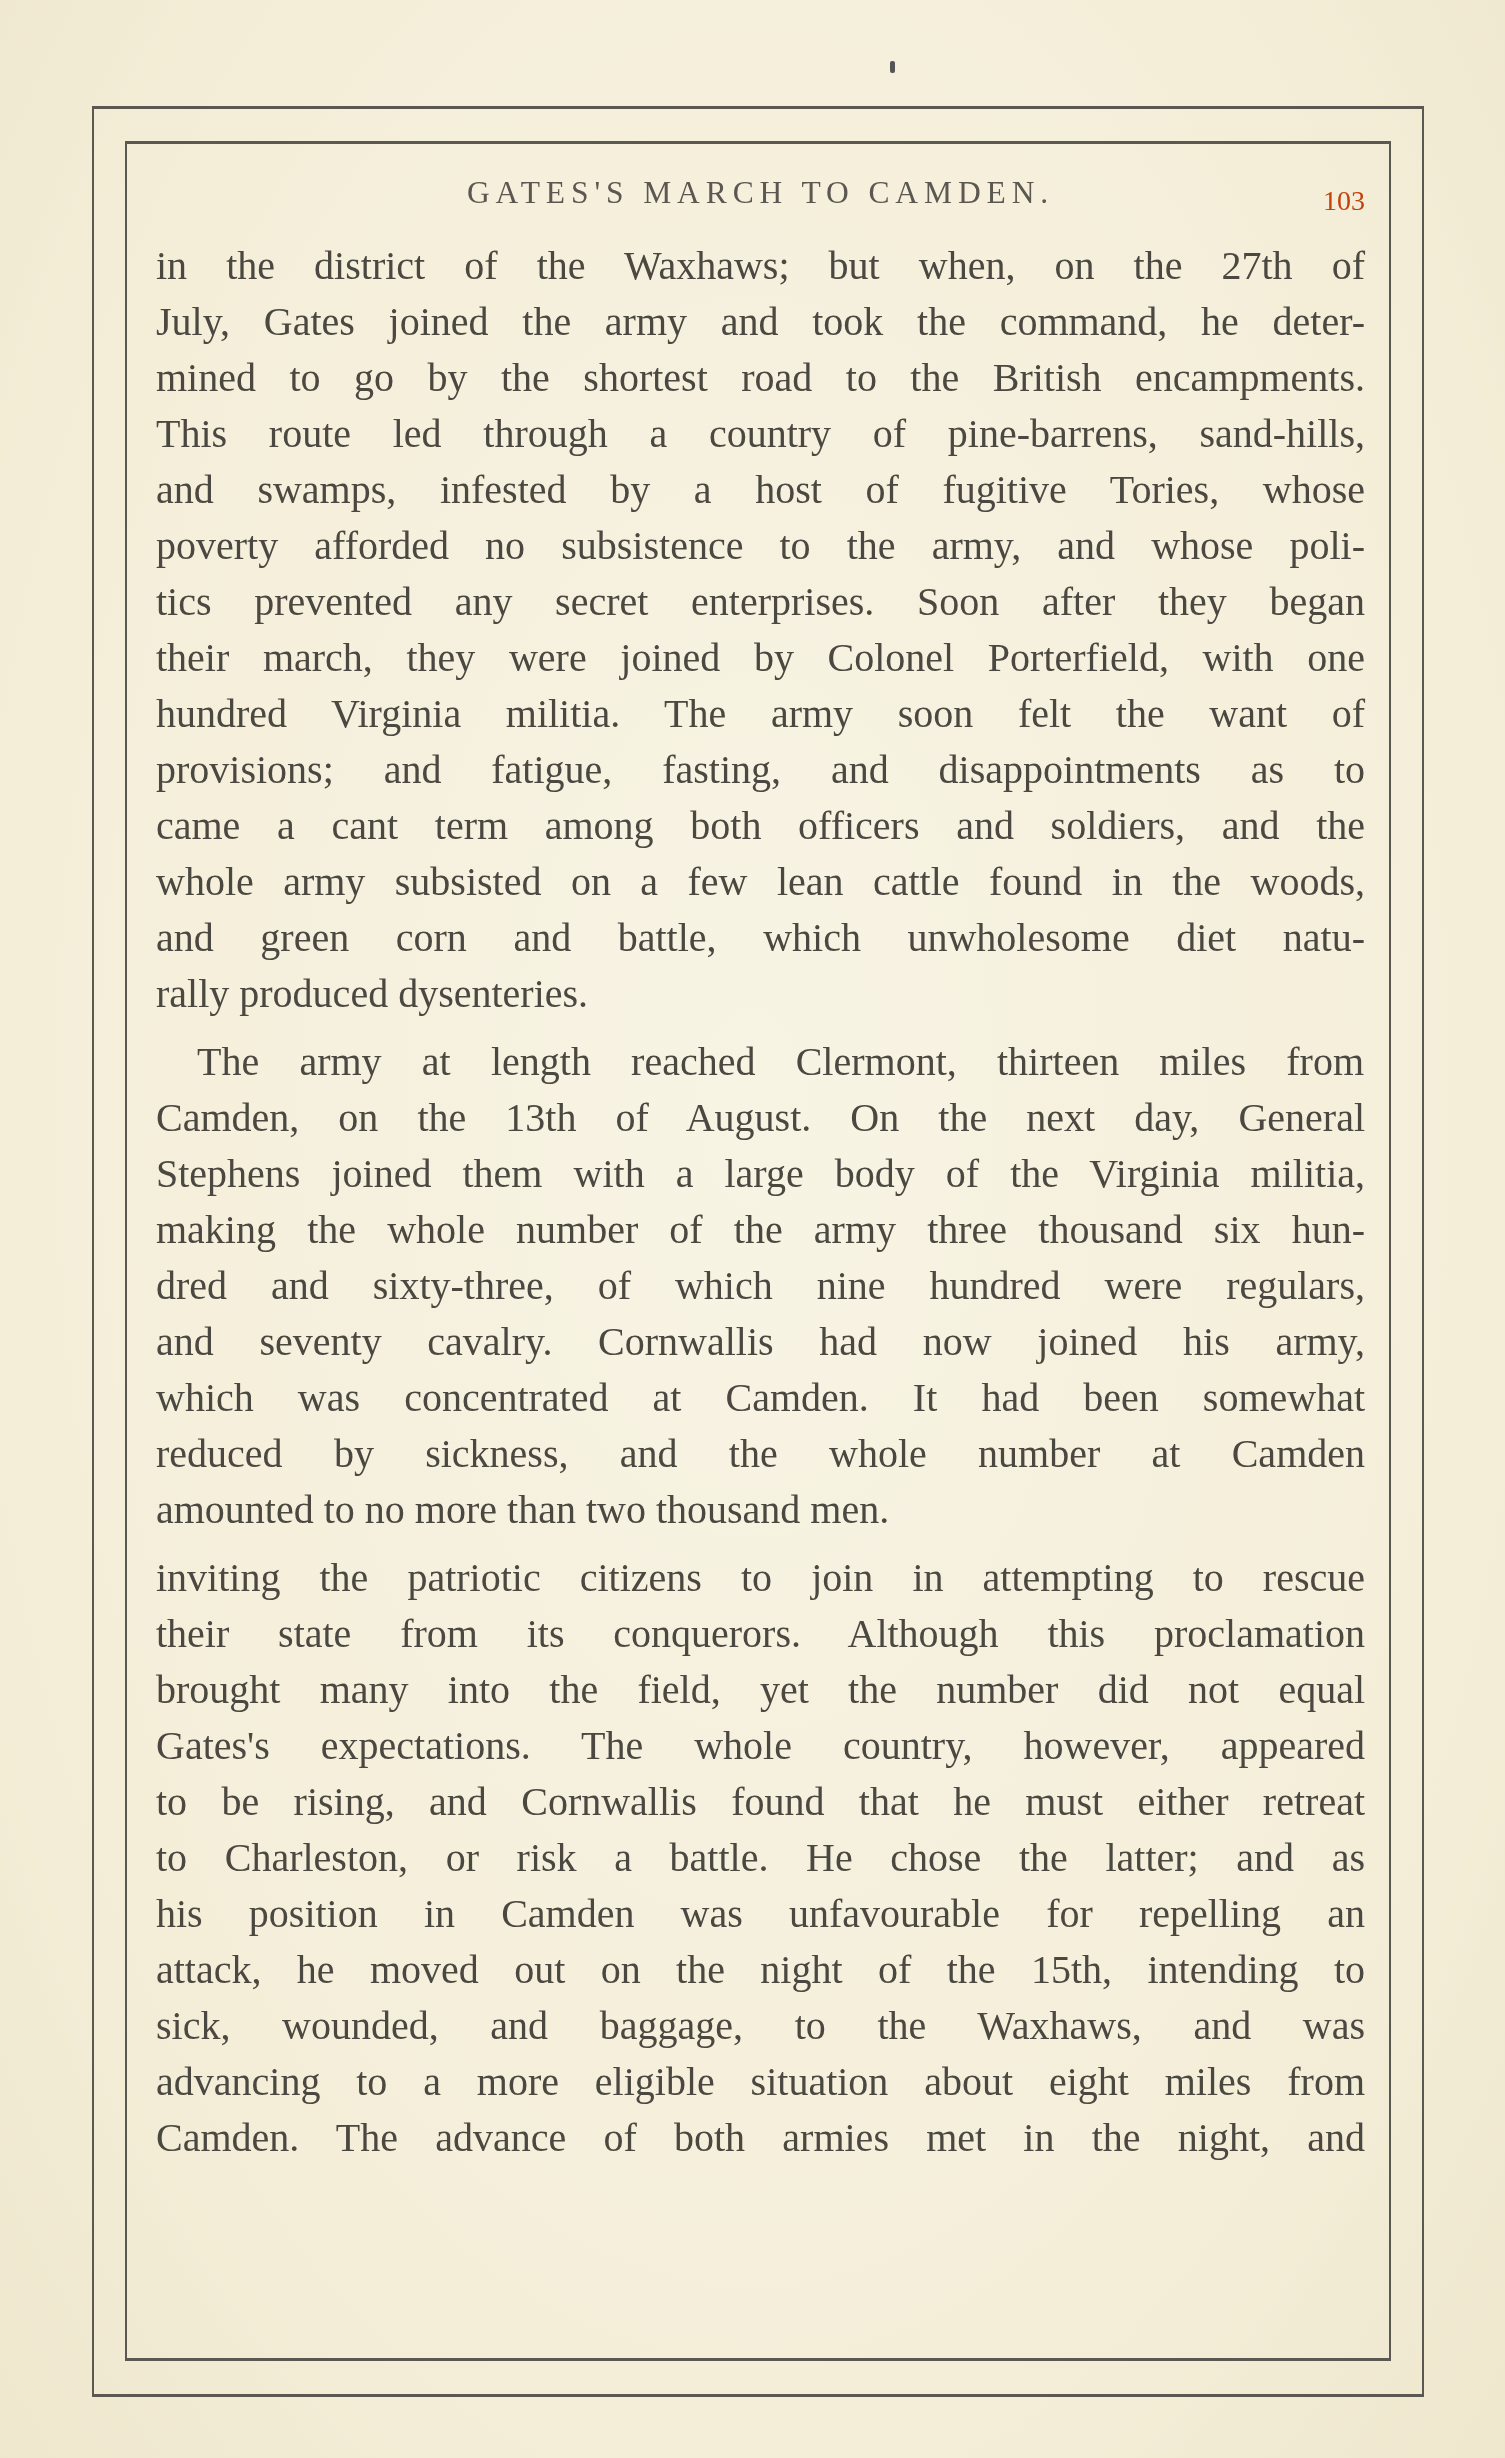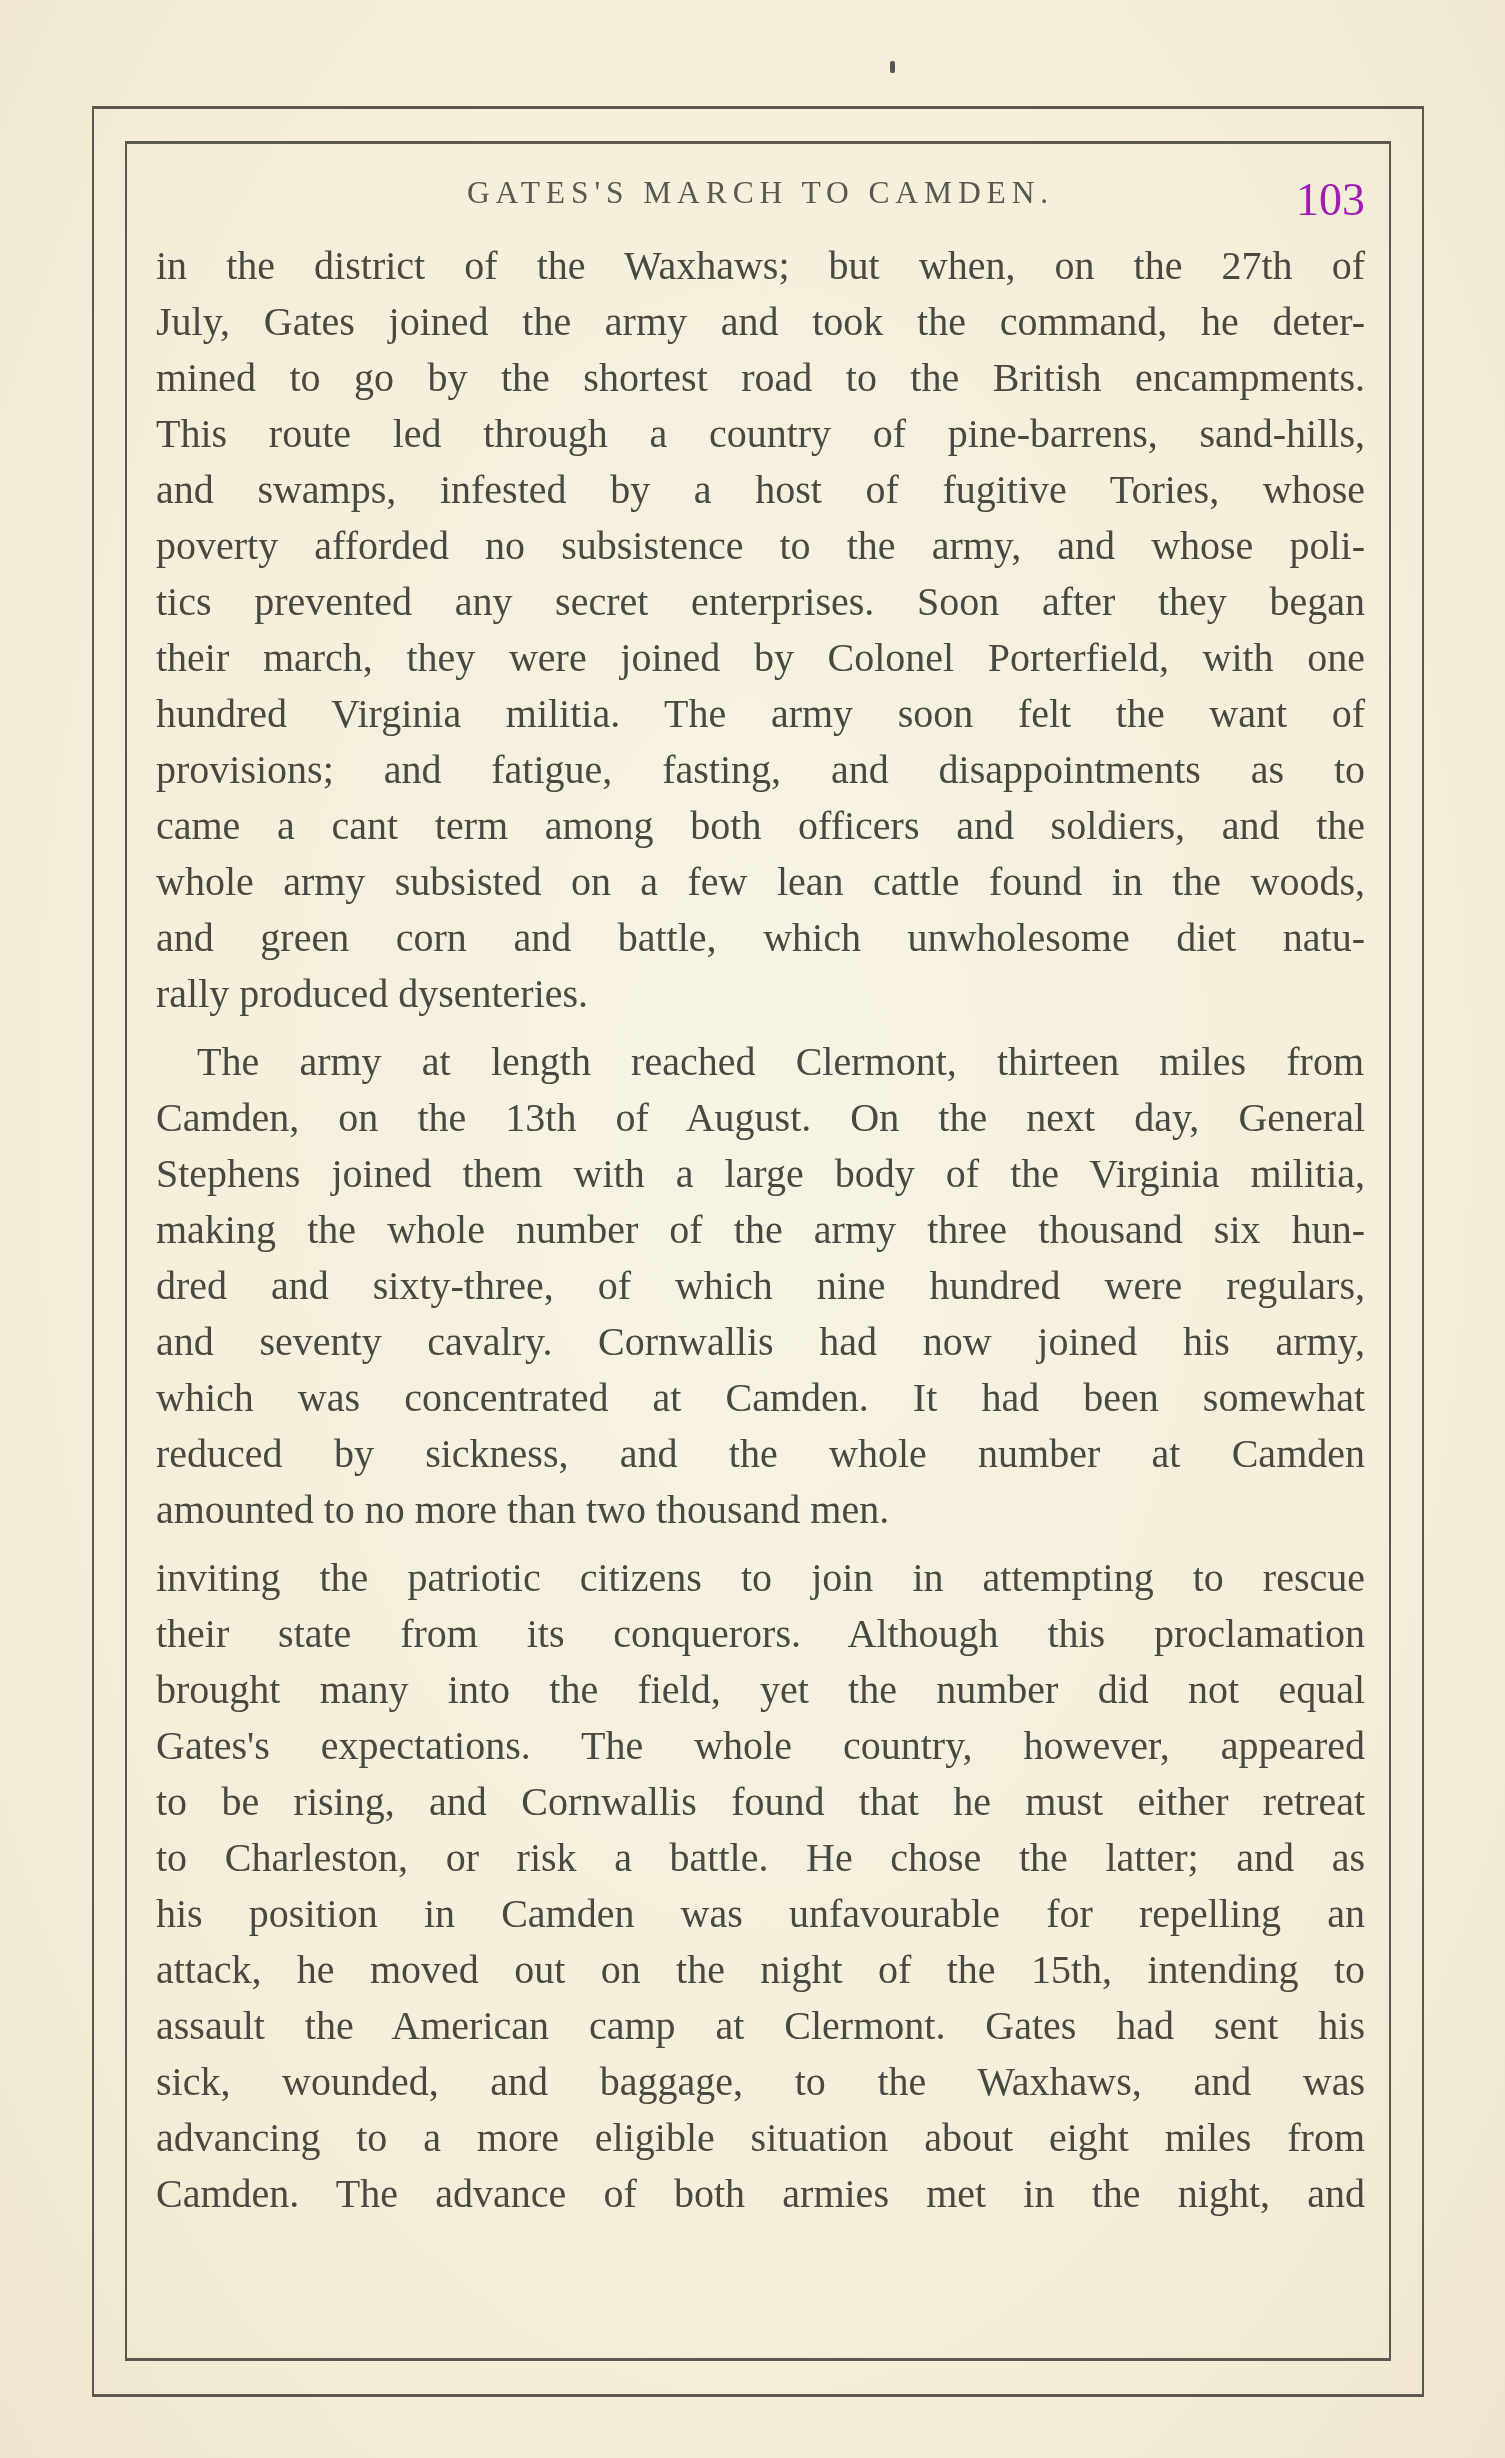--- a/index.html
+++ b/index.html
@@ -24,21 +24,21 @@
     border-top-width: 3px; border-bottom-width: 3px;
   }
   .running-head {
     position: absolute; left: 156px; top: 169px; width: 1209px; height: 49px;
   }
   .running-title {
     position: absolute; left: 0; width: 1209px; text-align: center;
     font-size: 31.5px; letter-spacing: 5.9px; top: 5.9px; color: #5a5850;
   }
   .page-number {
-    position: absolute; right: 0; top: 4px; font-size: 46px; color: #a21caf;
+    position: absolute; right: 0; top: 16px; font-size: 28px; color: #c2410c;
   }
   .body { position: absolute; left: 156px; top: 238px; width: 1209px; }
   .line {
     height: 56px; font-size: 40px; line-height: 56px;
     text-align: justify; text-align-last: justify; white-space: nowrap;
     display: block; width: 1209px;
   }
   .line.last { text-align-last: left; }
   .line.indent { padding-left: 41px; width: 1167px; }
   .para-gap { height: 11.8px; }
@@ -89,20 +89,19 @@
       <div class="para-gap"></div>
       <div>
         <div class="line">inviting the patriotic citizens to join in attempting to rescue</div>
         <div class="line">their state from its conquerors. Although this proclamation</div>
         <div class="line">brought many into the field, yet the number did not equal</div>
         <div class="line">Gates's expectations. The whole country, however, appeared</div>
         <div class="line">to be rising, and Cornwallis found that he must either retreat</div>
         <div class="line">to Charleston, or risk a battle. He chose the latter; and as</div>
         <div class="line">his position in Camden was unfavourable for repelling an</div>
         <div class="line">attack, he moved out on the night of the 15th, intending to</div>
-        <div class="line">assault the American camp at Clermont. Gates had sent his</div>
         <div class="line">sick, wounded, and baggage, to the Waxhaws, and was</div>
         <div class="line">advancing to a more eligible situation about eight miles from</div>
         <div class="line">Camden. The advance of both armies met in the night, and</div>
       </div>
     </div>
 </div>
 
 
 </body></html>

